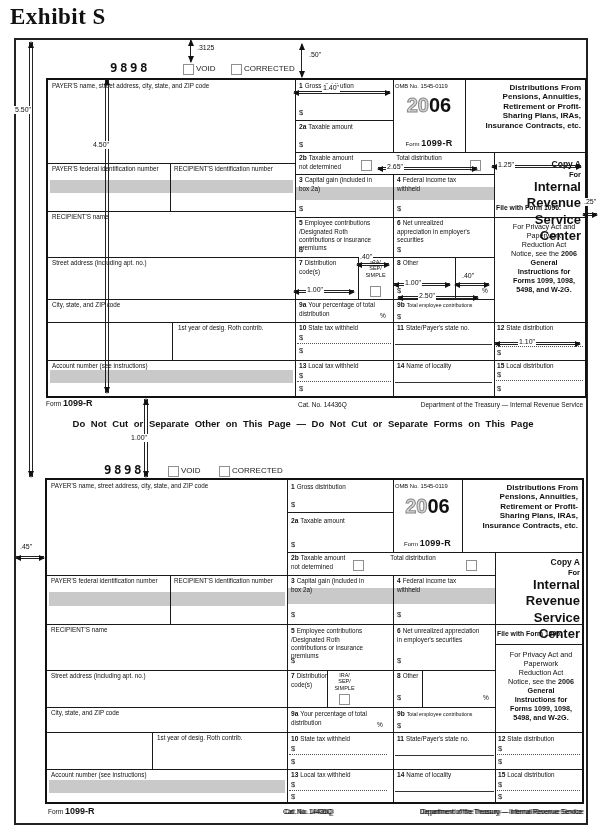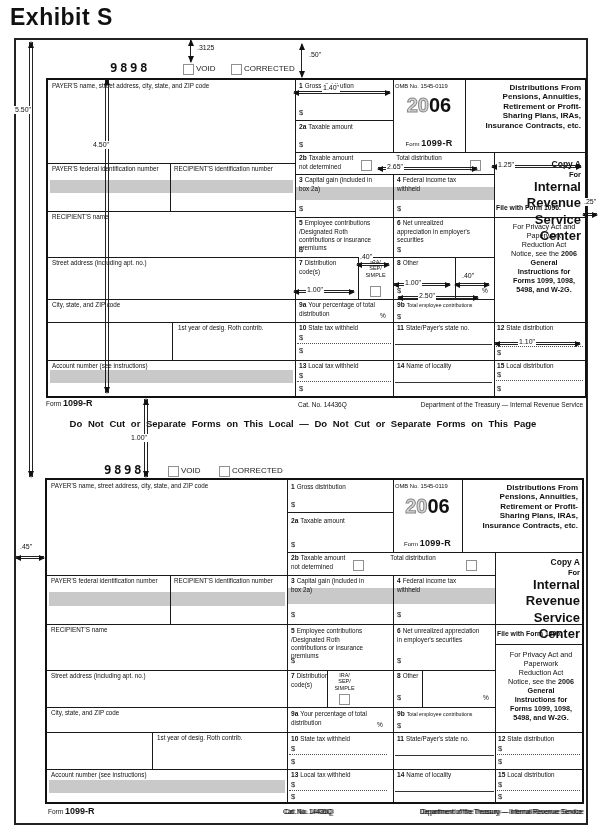--- a/index.html
+++ b/index.html
@@ -1,17 +1,17 @@
 <!DOCTYPE html>
 <html><head>
 <meta charset="utf-8">
 <style>
   html,body{margin:0;padding:0;background:#fff;}
   body{width:610px;height:839px;position:relative;font-family:"Liberation Sans",sans-serif;color:#111;overflow:hidden;}
-  .abs{position:absolute;}
+  .abs{position:absolute;font-family:Liberation Serif, serif;}
   #exhibit-title{left:10px;top:4px;font-size:23px;font-weight:bold;letter-spacing:.5px;}
   #outer{left:14px;top:38px;width:574px;height:787px;border:2px solid #222;box-sizing:border-box;}
   .form{position:absolute;border:2px solid #111;box-sizing:content-box;background:#fff;}
   
   .hl{position:absolute;height:1px;background:#1a1a1a;}
   .vl{position:absolute;width:1px;background:#1a1a1a;}
   .gray{position:absolute;background:#c9c9c9;}
   .dot{position:absolute;height:0;border-top:1px dotted #555;}
   .mid{position:absolute;height:1px;background:#333;}
   
@@ -172,21 +172,21 @@
   <div class="filew" style="left:448px;top:124px;">File with Form 1096.</div>
   <div class="priv" style="right:8px;top:142px;width:66px;">
     <span>For Privacy Act and Paperwork Reduction Act Notice, see the </span><b>2006 General Instructions for Forms 1099, 1098, 5498, and W-2G.</b>
   </div>
 </div>
 
 <div class="foot footform" style="left:46px;top:398px;"><span>Form</span> <b>1099-R</b></div>
 <div class="foot" style="left:298px;top:401px;">Cat. No. 14436Q</div>
 <div class="foot" style="left:380px;top:401px;width:203px;text-align:right;">Department of the Treasury — Internal Revenue Service</div>
 
-<div class="sep" style="left:14px;top:418px;width:578px;">Do Not Cut or Separate Forms on This Local — Do Not Cut or Separate Forms on This Page</div>
+<div class="sep" style="left:14px;top:418px;width:578px;">Do Not Cut or Separate Other on This Page — Do Not Cut or Separate Forms on This Page</div>
 
 <div class="ocr" style="left:104px;top:462px;">9898</div>
 <div class="cb" style="left:168px;top:466px;"></div>
 <div class="vctext" style="left:181px;top:466px;">VOID</div>
 <div class="cb" style="left:219px;top:466px;"></div>
 <div class="vctext" style="left:232px;top:466px;">CORRECTED</div>
 
 <div class="form" style="left:45px;top:478px;width:535px;height:322px;">
   <div class="gray" style="left:2px;top:112px;width:236px;height:14px;"></div>
   <div class="gray" style="left:240px;top:108px;width:208px;height:16px;"></div>

